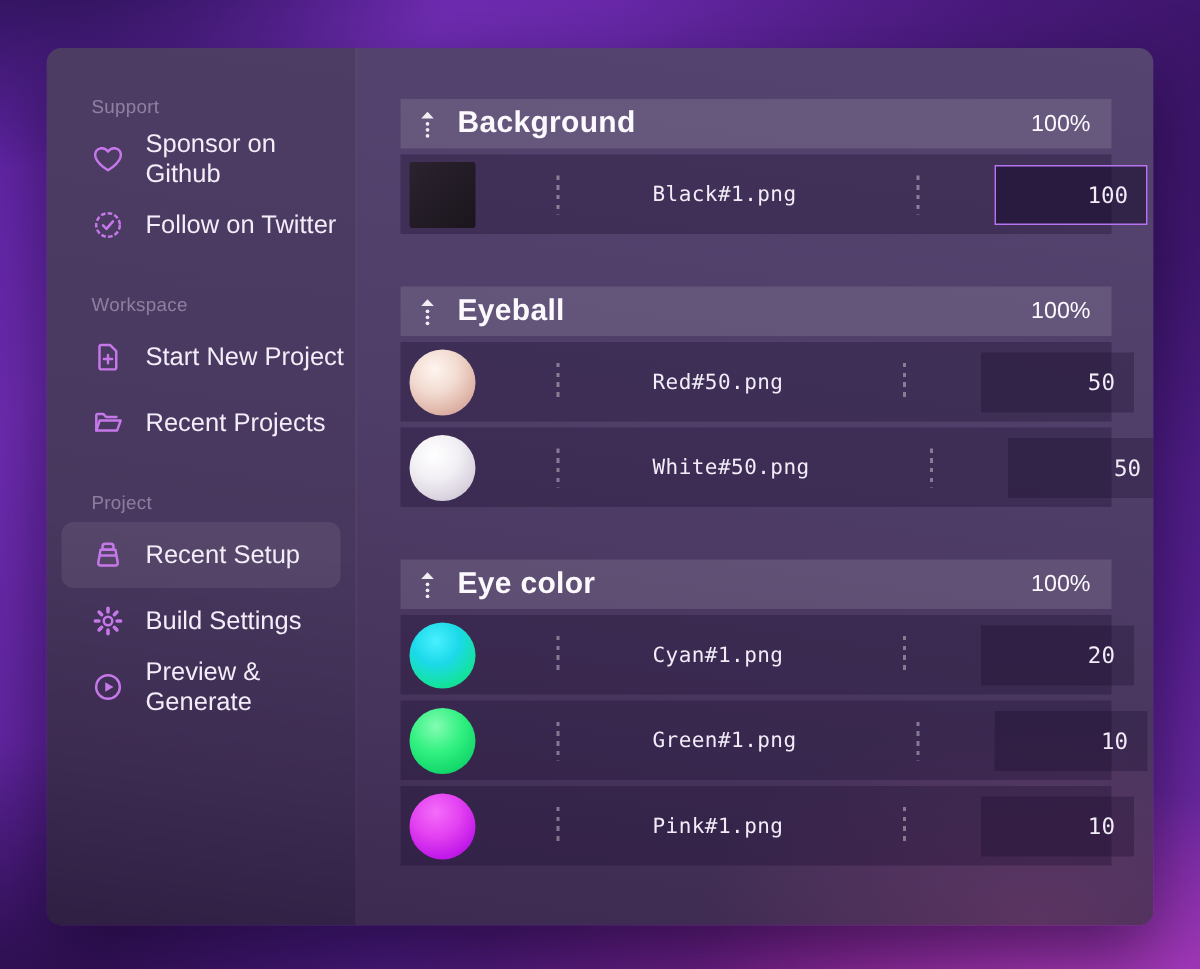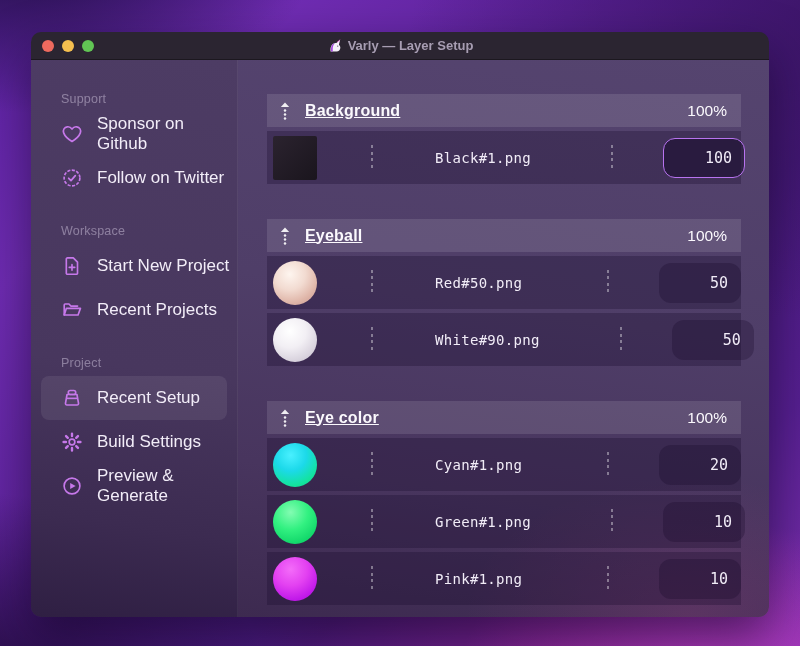--- a/index.html
+++ b/index.html
@@ -66,21 +66,21 @@
       radial-gradient(320px 200px at 85% 100%, rgba(182,70,140,.22), transparent 70%),
       linear-gradient(188deg, #55446f 0%, #4f3e68 45%, #48355e 75%, #3d2a50 100%);
     padding:34px 28px 0 29px;
   }
   .group{ margin-bottom:35px; }
   .group-header{
     height:33px; background:rgba(255,255,255,.115);
     display:flex; align-items:center; padding:0 14px 0 12px;
   }
   .drag-handle{ width:12px; height:20px; margin-right:14px; cursor:grab; }
-  .group-name{ font-size:16px; font-weight:bold; color:#fbf9fd; letter-spacing:.2px;text-decoration:underline; }
+  .group-name{ font-size:20px; font-weight:bold; color:#fbf9fd; letter-spacing:.2px; }
   .group-pct{ margin-left:auto; font-size:15.5px; font-weight:normal; color:#fbf9fd; }
 
   .layer-row{
     margin-top:4px; height:53px; display:flex; align-items:center;
     background:rgba(24,10,42,.30); padding-left:6px;gap:40px;
   }
   .thumb{ width:44px; height:44px; flex:0 0 44px; }
   .thumb[data-thumb="black-square"]{ border-radius:2px;
     background:linear-gradient(135deg,#2b232f 0%,#1a151d 100%); }
   .thumb[data-thumb="red-sphere"],
@@ -104,21 +104,21 @@
     background:repeating-linear-gradient(to bottom,
       rgba(255,255,255,.38) 0 3px, transparent 3px 6.5px);
   }
   .sep-a{ margin-left:14px; }
   .filename{
     margin-left:22px; font-family:"DejaVu Sans Mono", monospace;
     font-size:14px; color:#f1ecf7; letter-spacing:.3px;
   }
   .spacer{ flex:1; }
   .weight{
-    width:82px; height:40px; margin-left:10px; border-radius:12px;
+    width:102px; height:40px; margin-left:10px; border-radius:0;
     background:rgba(20,8,40,.28); border:1px solid transparent;
     color:#f1ecf7; font-family:"DejaVu Sans Mono", monospace; font-size:15px;
     text-align:right; padding-right:12px; outline:none;
   }
   .weight.focused{ border:1.5px solid #b873f0; background:rgba(18,6,38,.5); }
 </style>
 </head>
 <body>
 
 <svg width="0" height="0" style="position:absolute">
@@ -161,33 +161,20 @@
         <path d="M27 2l-7.2 6.2 2.6 2.6z" fill="#ee4fd0"></path>
         <path d="M7 27v-4.5C7 15 12.5 9.5 20 9.5l6-5.5-2.2 9.3c1.8 1.5 2.9 3.7 2.9 6.2 0 4.1-3.4 7.5-7.5 7.5H7z" fill="#f5f0fa"></path>
         <path d="M16 10.2c-4.5 1.3-8 5.3-8 10.3V27h3.5v-5.5c0-4.6 1.7-8.4 4.5-11.3z" fill="#a647dd"></path>
         <circle cx="21.6" cy="16.2" r="1.1" fill="#3a2a4a"></circle>
       </g>
   </defs>
 </svg>
 
 <div class="window">
 
-  <div class="titlebar">
-    <div class="lights">
-      <span class="light" style="background:#ed6a5e"></span>
-      <span class="light" style="background:#f5bf4f"></span>
-      <span class="light" style="background:#61c554"></span>
-    </div>
-    <div class="title">
-      <svg width="16" height="16" viewBox="0 0 32 32">
-          <use href="#i-unicorn"></use>
-        </svg>
-      <span>Varly — Layer Setup</span>
-    </div>
-  </div>
 
   <div class="winbody">
 
     <div class="sidebar">
 
       <div class="section">
         <div class="section-label">Support</div>
         <div class="side-item">
           <svg class="icn" viewBox="0 0 24 24">
               <use href="#i-heart"></use>
@@ -274,21 +261,21 @@
           <span class="thumb" data-thumb="red-sphere"></span>
           <span class="dash-sep sep-a"></span>
           <span class="filename">Red#50.png</span>
           <span class="spacer"></span>
           <span class="dash-sep"></span>
           <input class="weight" value="50" style="">
         </div>
         <div class="layer-row">
           <span class="thumb" data-thumb="white-sphere"></span>
           <span class="dash-sep sep-a"></span>
-          <span class="filename">White#90.png</span>
+          <span class="filename">White#50.png</span>
           <span class="spacer"></span>
           <span class="dash-sep"></span>
           <input class="weight" value="50" style="">
         </div>
       </div>
 
       <div class="group">
         <div class="group-header">
           <svg class="drag-handle" viewBox="0 0 12 20">
               <use href="#i-drag"></use>

